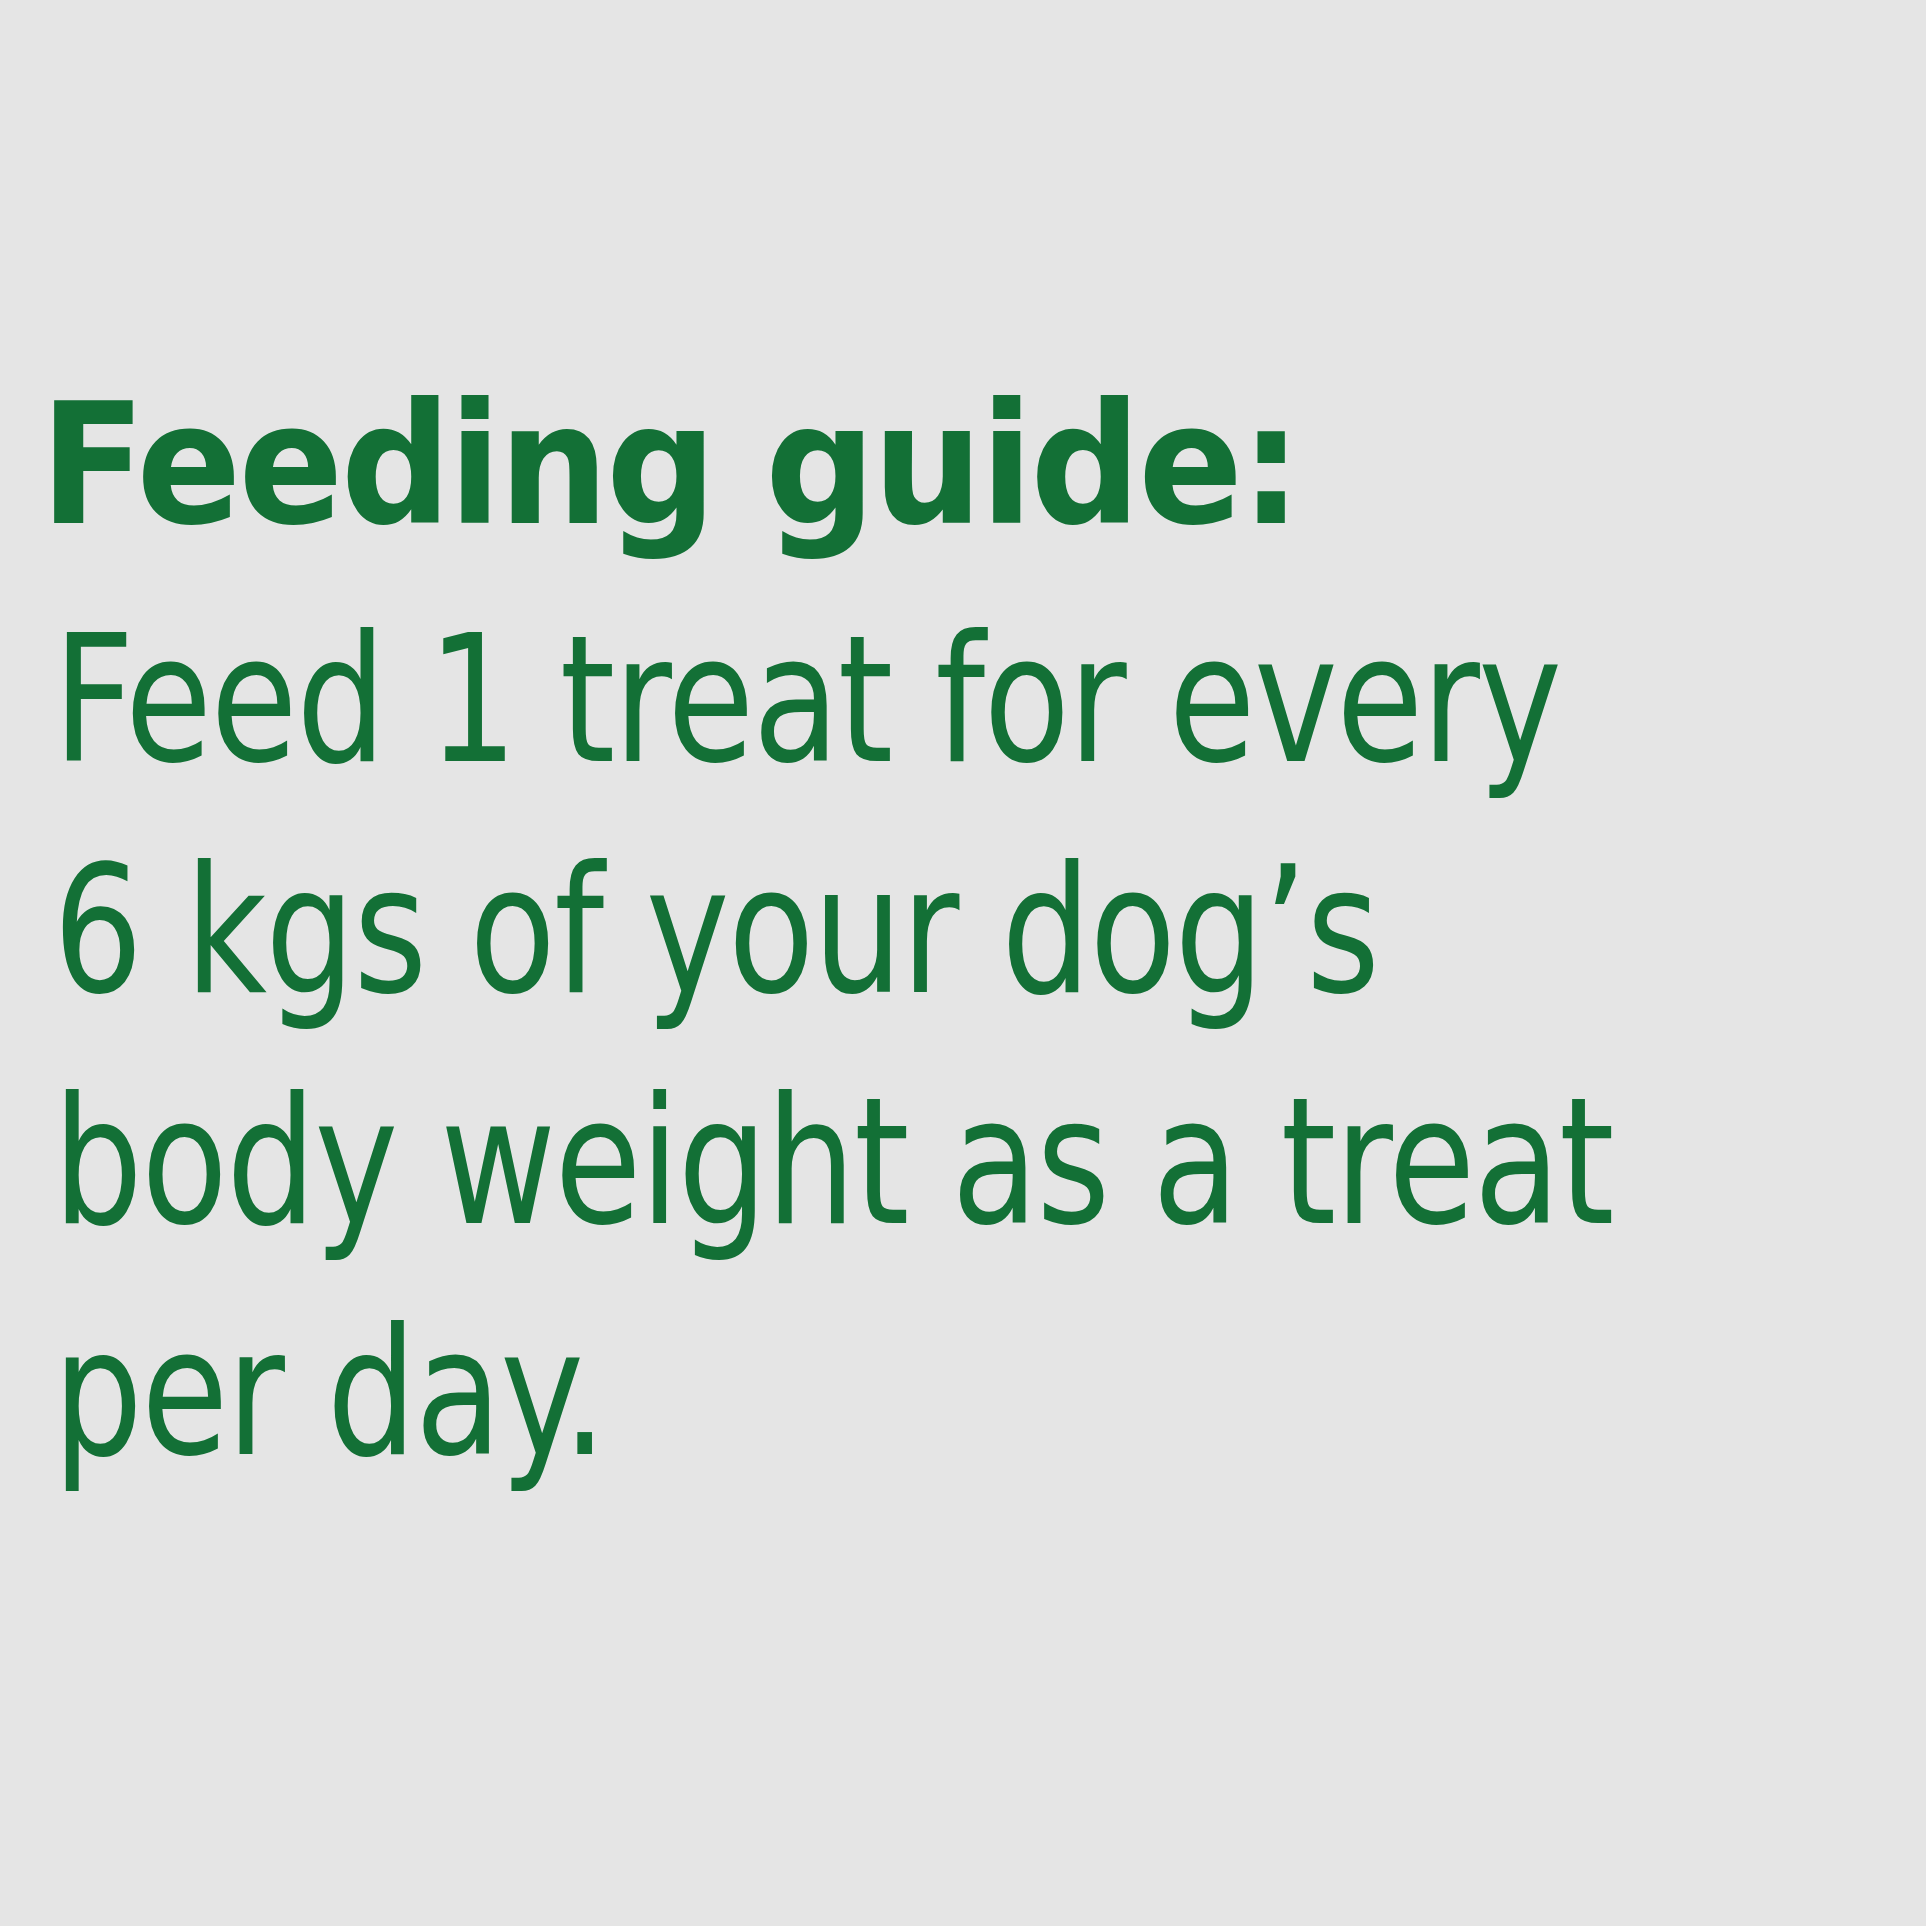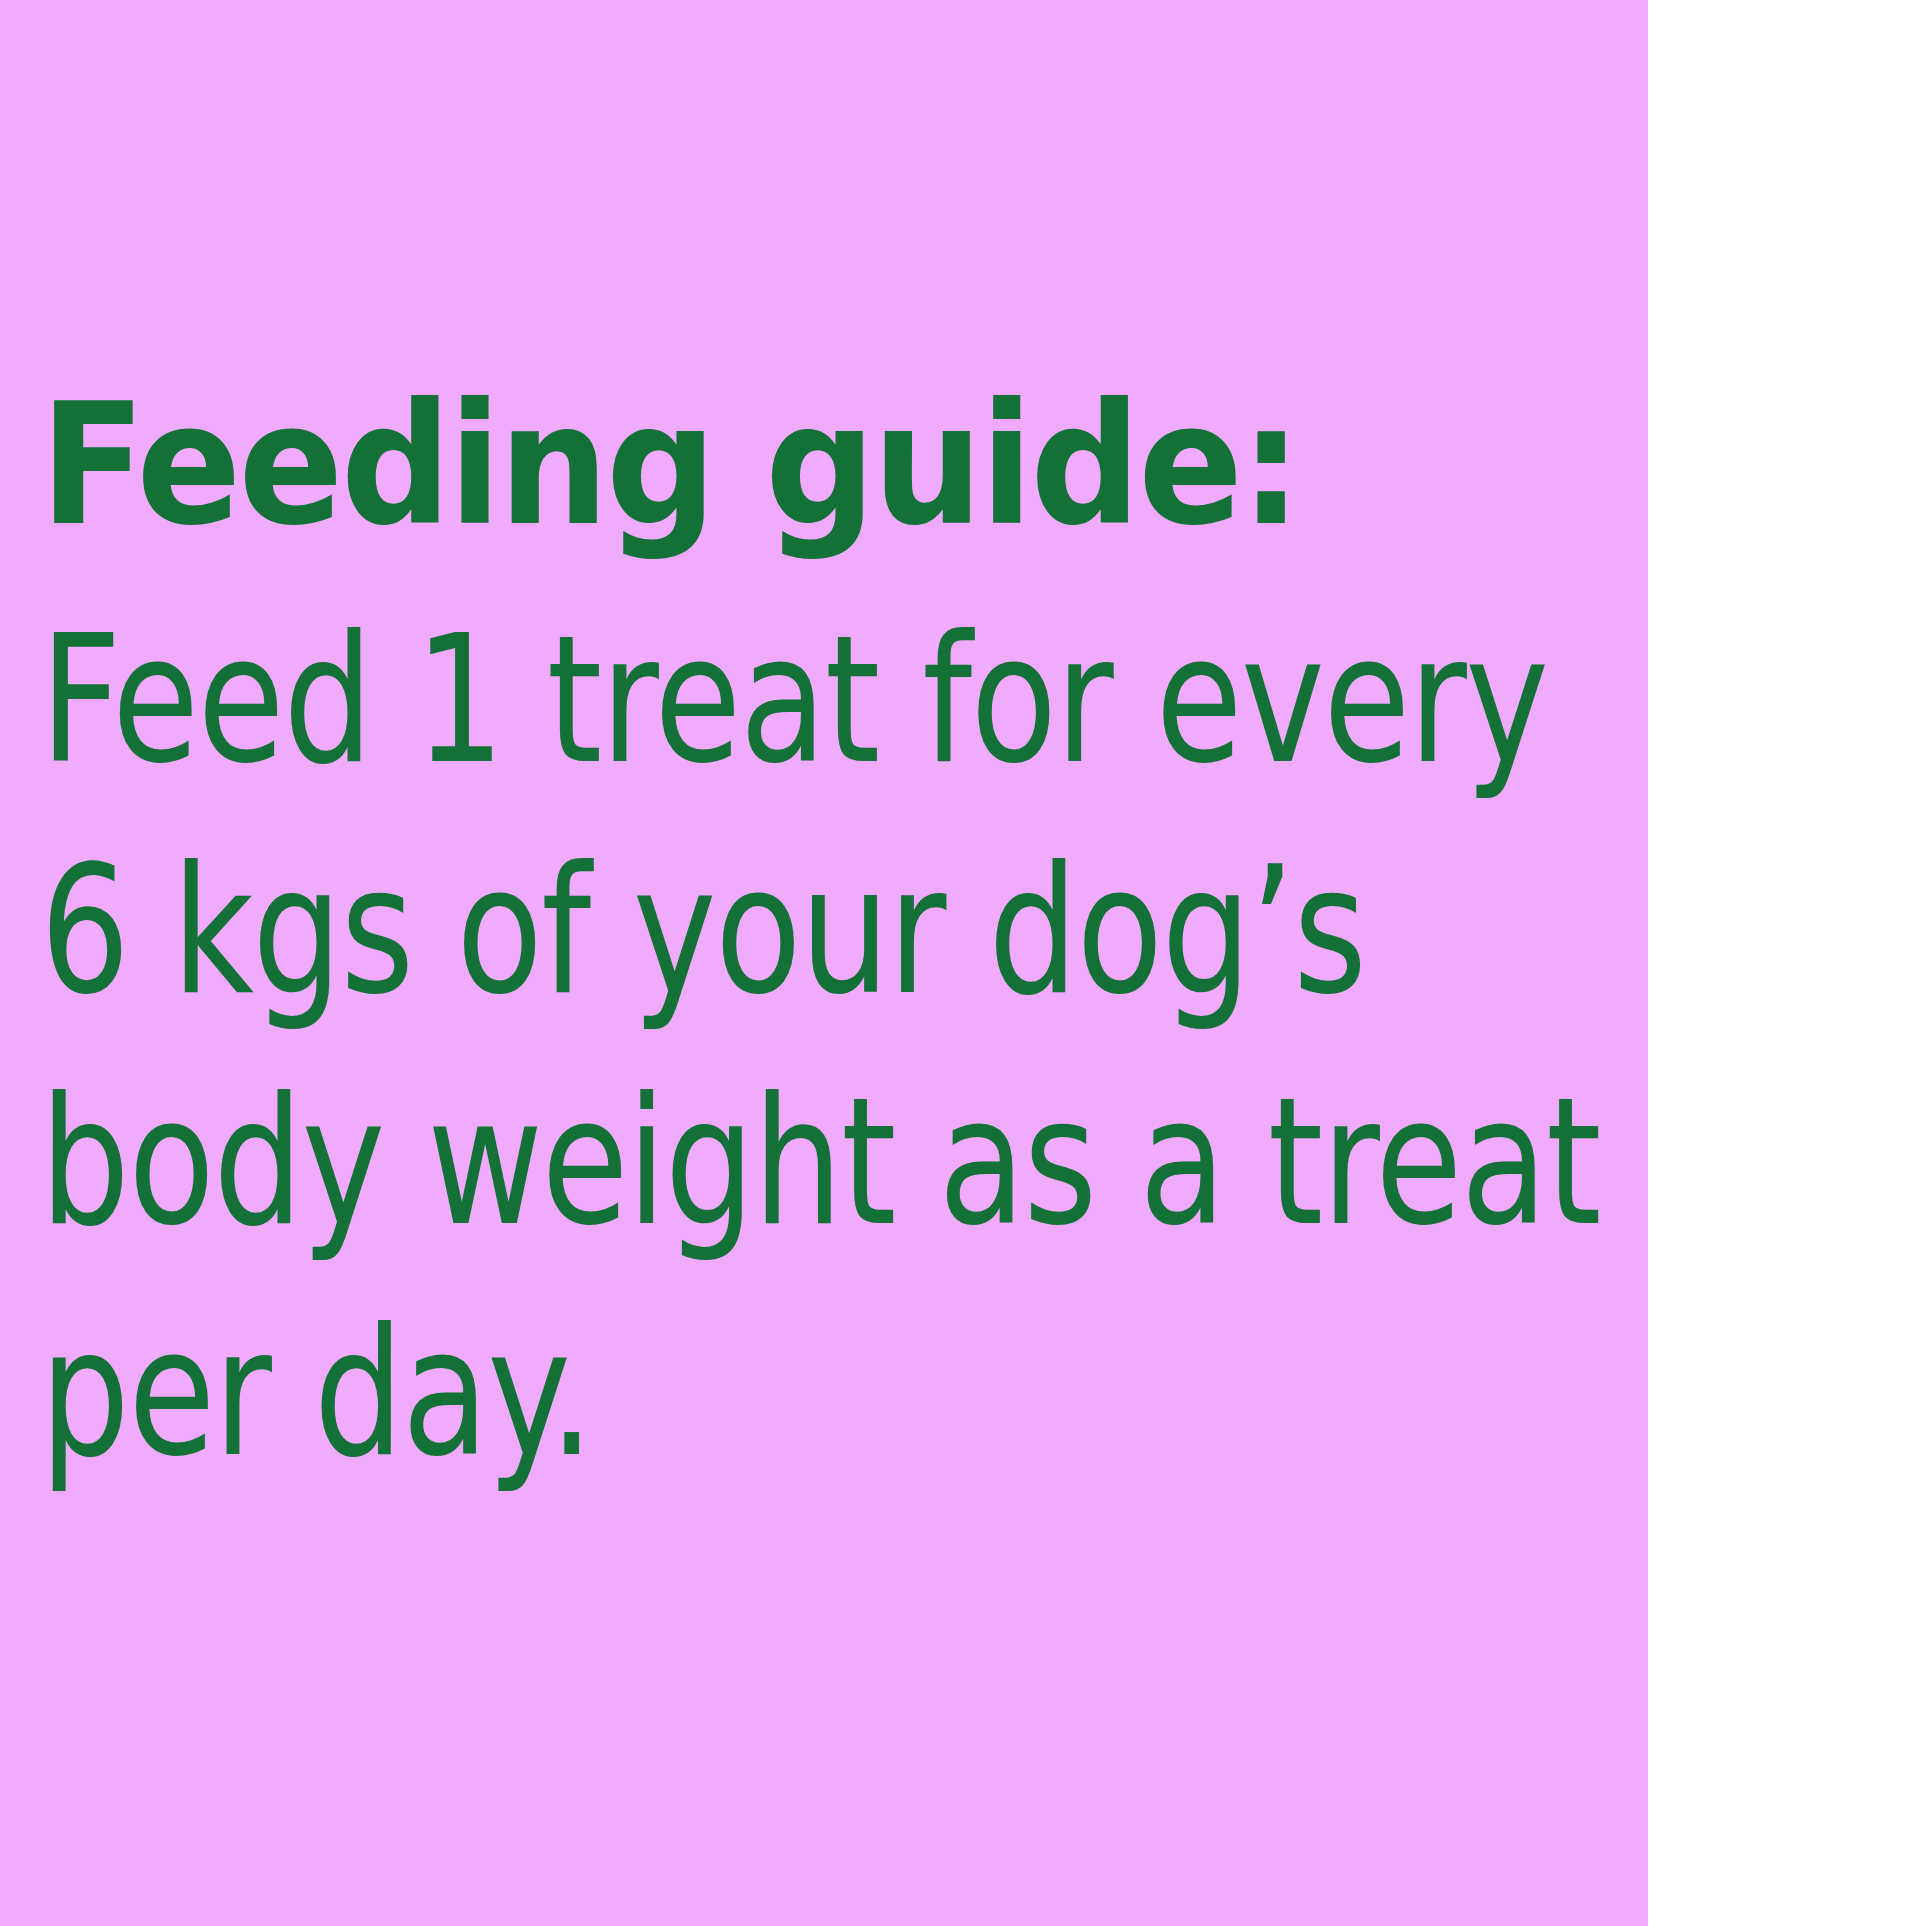--- a/index.html
+++ b/index.html
@@ -3,23 +3,23 @@
 <meta charset="utf-8">
 <style>
   html, body {
     margin: 0;
     padding: 0;
     background: #ffffff;
   }
 
   .canvas {
     position: relative;
-    width: 1648px;
+    width: 1926px;
     height: 1926px;
-    background: #f0abfc;
+    background: #e5e5e5;
     overflow: hidden;
     box-sizing: border-box;
   }
 
   .content-block {
     position: absolute;
     left: 40px;
     top: 381px;
     width: 1856px;
   }
@@ -35,21 +35,21 @@
     color: #137036;
     margin: 0 0 36px 0;
     white-space: nowrap;
     transform: scaleX(0.92);
     transform-origin: left center;
   }
 
   
   .body-lines {
     display: block;
-    margin: 0;
+    margin: 13px;
   }
 
   .body-line {
     display: block;
     font-family: "DejaVu Sans", sans-serif;
     font-weight: 400;
     font-size: 177px;
     line-height: 231px;
     letter-spacing: -2px;
     color: #137036;

